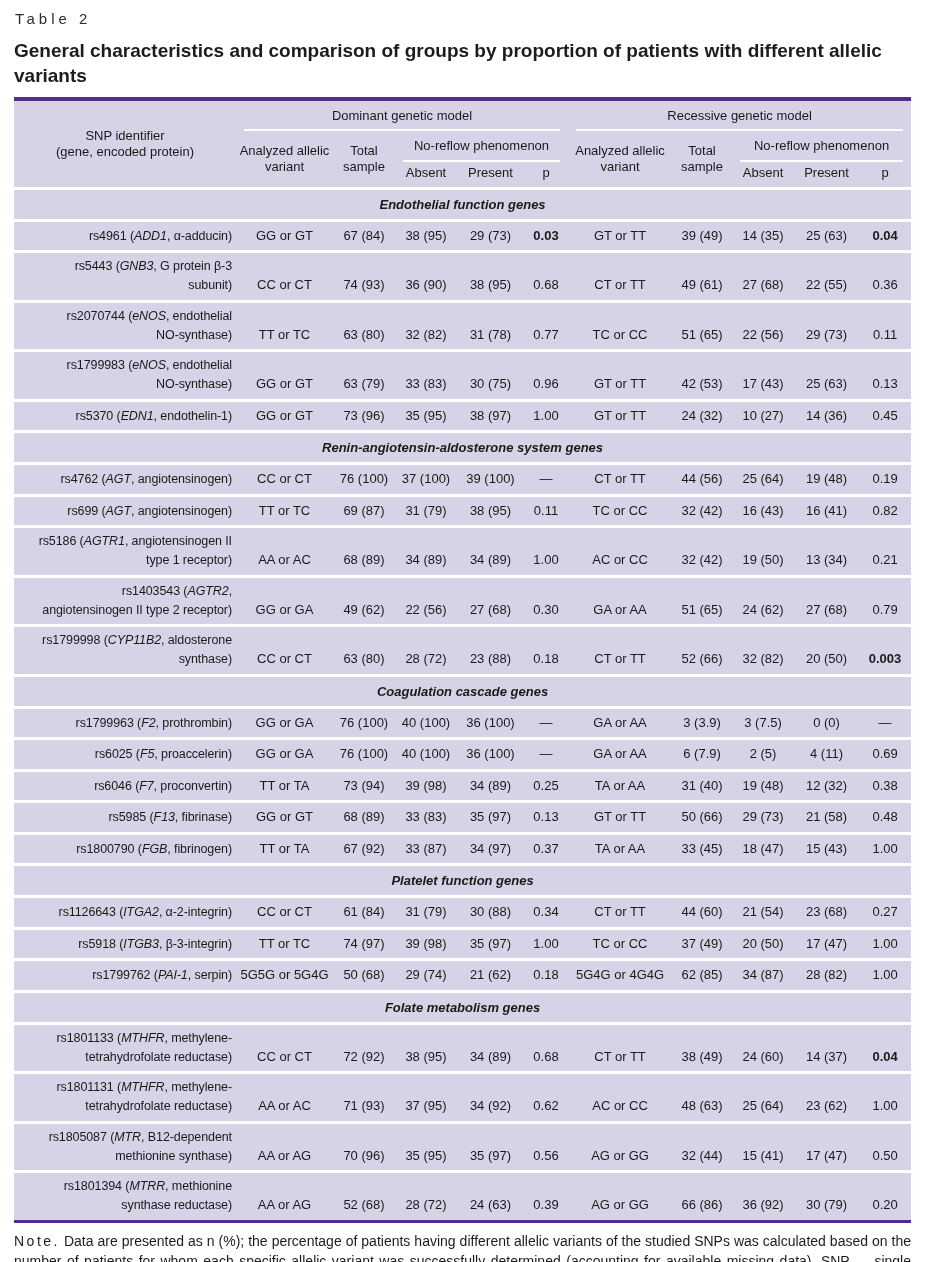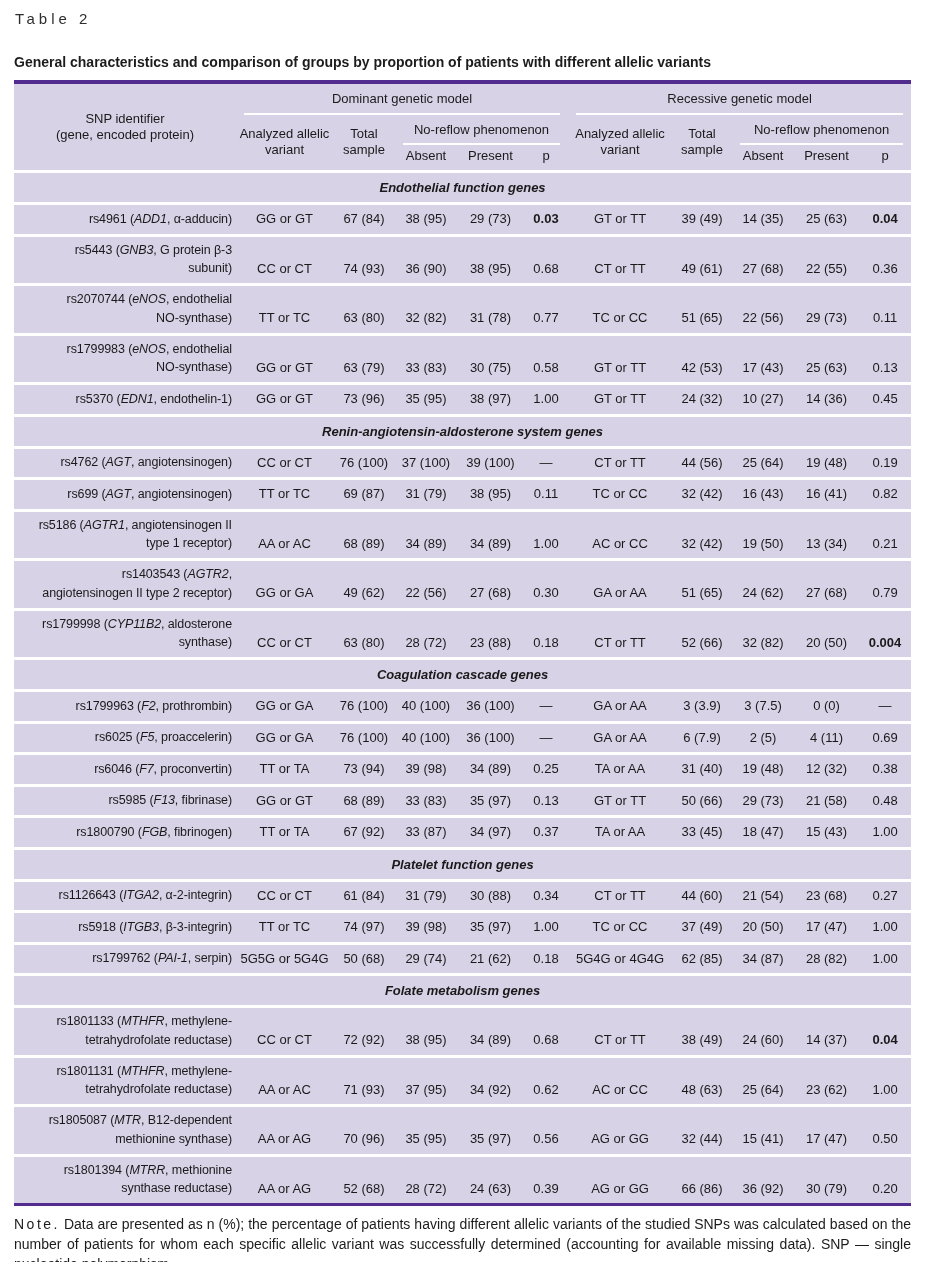--- a/index.html
+++ b/index.html
@@ -5,24 +5,24 @@
   html, body { margin: 0; padding: 0; }
   body {
     width: 925px; height: 1262px; box-sizing: border-box;
     background: #ffffff; color: #1a1a1a;
     font-family: "Liberation Sans", sans-serif;
     padding: 8px 14px 0 14px;
     overflow: hidden;
   }
   .title {
     font-size: 15px; letter-spacing: 4px; color: #2e2e2e;
-    margin: 2px 0 26px 1px;
+    margin: 2px 0 11px 1px;
   }
   .subtitle {
-    font-weight: bold; font-size: 14px; line-height: 1.32; color: #1c1c1c;
+    font-weight: bold; font-size: 19px; line-height: 1.32; color: #1c1c1c;
   }
   table.snp {
     border-collapse: collapse; table-layout: fixed; width: 897px;
     background: #d8d2e7;
     border-top: 4px solid #522d8f; border-bottom: 3px solid #522d8f;
     margin-top: 9px;
   }
   thead th {
     font-weight: normal; font-size: 13px; text-align: center;
     vertical-align: middle; padding: 3px 2px; line-height: 1.25;
@@ -153,21 +153,21 @@
         <td class="val">29 (73)</td>
         <td class="val">0.11</td>
       </tr>
       <tr>
         <td class="snp-label"><span>rs1799983 (</span><span class="gene">eNOS</span><span>, endothelial
 NO-synthase)</span></td>
         <td class="val">GG or GT</td>
         <td class="val">63 (79)</td>
         <td class="val">33 (83)</td>
         <td class="val">30 (75)</td>
-        <td class="val">0.58</td>
+        <td class="val">0.96</td>
         <td class="val">GT or TT</td>
         <td class="val">42 (53)</td>
         <td class="val">17 (43)</td>
         <td class="val">25 (63)</td>
         <td class="val">0.13</td>
       </tr>
       <tr>
         <td class="snp-label"><span>rs5370 (</span><span class="gene">EDN1</span><span>, endothelin-1)</span></td>
         <td class="val">GG or GT</td>
         <td class="val">73 (96)</td>
@@ -242,21 +242,21 @@
 synthase)</span></td>
         <td class="val">CC or CT</td>
         <td class="val">63 (80)</td>
         <td class="val">28 (72)</td>
         <td class="val">23 (88)</td>
         <td class="val">0.18</td>
         <td class="val">CT or TT</td>
         <td class="val">52 (66)</td>
         <td class="val">32 (82)</td>
         <td class="val">20 (50)</td>
-        <td class="val bold">0.004</td>
+        <td class="val bold">0.003</td>
       </tr>
       <tr>
         <td colspan="11" class="section">Coagulation cascade genes</td>
       </tr>
       <tr>
         <td class="snp-label"><span>rs1799963 (</span><span class="gene">F2</span><span>, prothrombin)</span></td>
         <td class="val">GG or GA</td>
         <td class="val">76 (100)</td>
         <td class="val">40 (100)</td>
         <td class="val">36 (100)</td>

